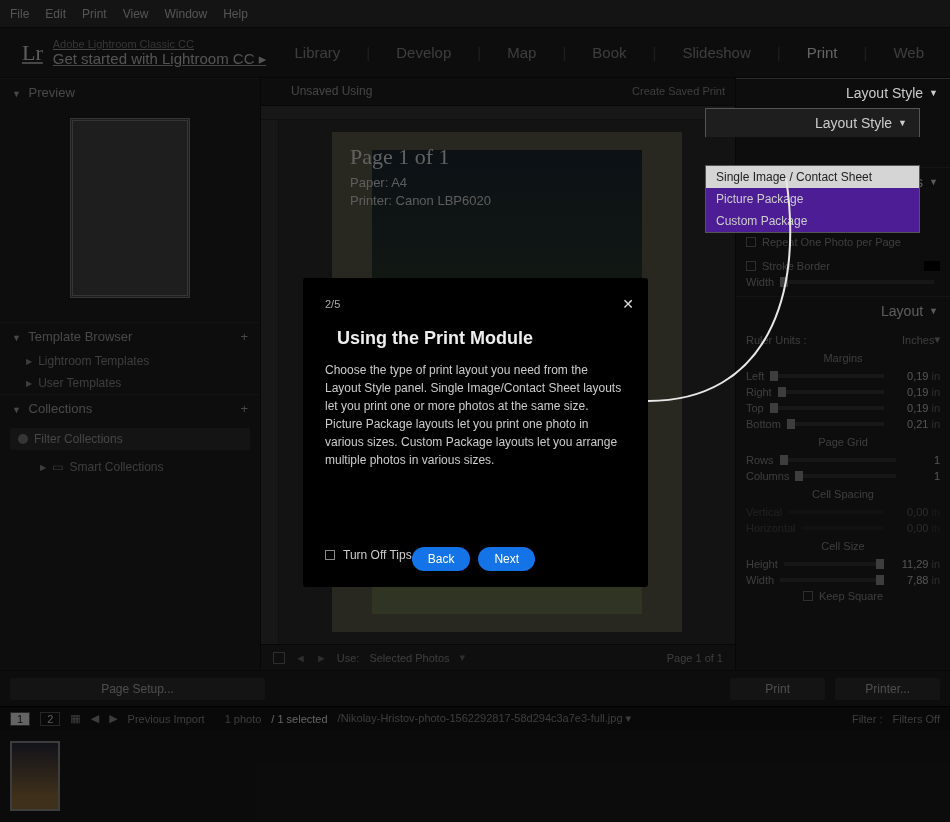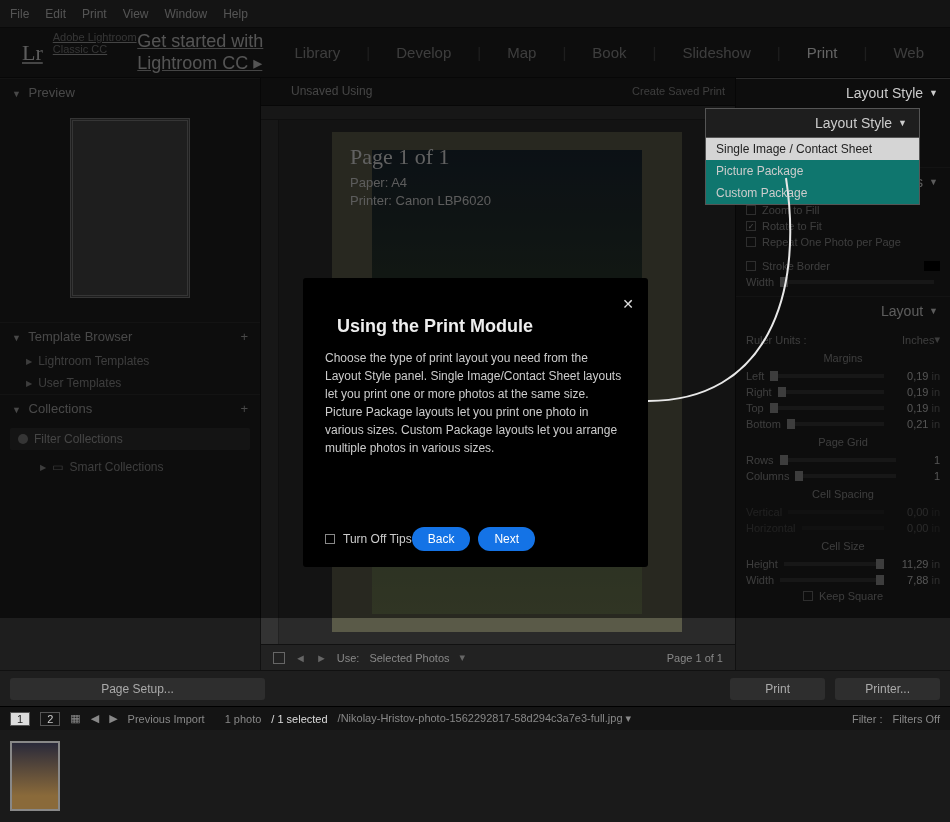--- a/index.html
+++ b/index.html
@@ -1,25 +1,25 @@
 <!DOCTYPE html>
 <html><head>
 <meta charset="utf-8">
 <style>
   * { box-sizing: border-box; margin: 0; padding: 0; }
   body { font-family: "Helvetica Neue", Arial, sans-serif; background: #000; width: 950px; height: 822px; overflow: hidden; position: relative; color: #999; font-size: 12px; }
-  .app { width: 950px; height: 618px; position: relative; background: #212121; }
+  .app { width: 950px; height: 822px; position: relative; background: #212121; }
   .dimmer { position: absolute; inset: 0; background: rgba(0,0,0,0.55); z-index: 90; pointer-events: none;}
   .menubar { height: 28px; background: #2d2d2d; display: flex; align-items: center; padding: 0 10px; gap: 16px; border-bottom:1px solid #151515;}
   .menubar span { color: #bbb; font-size: 12px;}
   .topbar { height: 50px; background: #1e1e1e; display: flex; align-items: center; justify-content: space-between; padding: 0 22px; border-bottom:1px solid #111;}
   .topbar-left { display: flex; align-items: center; gap: 10px; text-decoration: underline;}
   .logo { font-family: Georgia, serif; font-size: 22px; color: #ccc; }
-  .subtitle { display: flex; flex-direction: row; font-size: 11px; color: #777;}
-  .subtitle .big { font-size: 18px; color: #bbb;}
+  .subtitle { display: flex; flex-direction: column; font-size: 11px; color: #777;}
+  .subtitle .big { font-size: 15px; color: #bbb;}
   .modules { display: flex; gap: 18px; font-size: 15px; color: #888;}
   .modules span { padding: 0 4px;}
   .modules .sep { color:#444;}
   .modules .active { color: #ddd;}
   .mainrow { display: flex; height: 592px; }
   .sidebar-left { width: 261px; background: #1e1e1e; display: flex; flex-direction: column; padding: 0; border-right:1px solid #111;}
   .panel-header { display: flex; justify-content: space-between; align-items: center; padding: 6px 12px; color: #a0a0a0; font-size: 13px; border-top:1px solid #2a2a2a;}
   .panel-header .tri { font-size:9px; margin-right:4px;}
   .preview-body { flex: 0 0 auto; display: flex; justify-content: center; padding: 12px 0 24px;}
   .preview-box { width: 120px; height: 180px; background: #444; border: 3px double #777;}
@@ -62,21 +62,21 @@
   
   .coach { position:absolute; left:303px; top:278px; width:345px; background:#000; border-radius:3px; z-index:100; padding:20px 22px 16px; color:#ddd;}
   .coach .step { font-size:11px; color:#aaa;}
   .coach .close { position:absolute; right:14px; top:18px; color:#ddd; font-size:14px; cursor:pointer;}
   .coach h2 { font-size:18px; font-weight:700; margin:18px 12px 12px; color:#eee;}
   .coach p { font-size:12px; line-height:1.5; color:#ccc;}
   .coach-foot { display:flex; justify-content:flex-start; align-items:center; margin-top:70px;}
   .coach-foot .left { display:flex; align-items:center; gap:8px; color:#ccc; font-size:12px;}
   .coach-foot .left .box { width:10px; height:10px; border:1px solid #888;}
   .coach-foot .btns { display:flex; gap:8px;}
-  .pill { background:#1473e6; color:#fff; padding:5px 16px; border-radius:14px; font-size:12px;}
+  .pill { background:#1473e6; color:#fff; padding:5px 16px; border-radius:14px; font-size:12px;margin-top:8px;}
   
   .curve { position:absolute; left:646px; top:176px; width:180px; height:230px; z-index:98; pointer-events:none;}
   
   .print-btns { display:flex; gap:10px;}
   .center-bottom { height:28px; width:100%; background:#222; display:flex; align-items:center; padding:0 12px; color:#888; font-size:11px; gap:12px; border-top:1px solid #111; justify-content:space-between;}
   .use-row { display:flex; align-items:center; gap:10px;}
   .icon-sq { width:12px; height:12px; border:1px solid #666;}
   .color-swatch { width:16px; height:10px; background:#000;}
 </style>
 </head>
@@ -350,32 +350,33 @@
     <div class="thumb"></div>
   </div>
 
   <div class="dimmer"></div>
 
   <div style="position:absolute; right:30px; top:108px; width:215px; z-index:96;">
     <div class="right-panel-h" style="background:#1e1e1e; border:1px solid #555; border-bottom:none;">
       <span>Layout Style</span>
       <span class="tri">▼</span>
     </div>
-    <div style="border:1px solid #555; background:#0f766e;">
+    <div style="border:1px solid #555; background:#4c1d95;margin-top:28px;">
       <div class="ls-opt sel">Single Image / Contact Sheet</div>
       <div class="ls-opt">Picture Package</div>
       <div class="ls-opt">Custom Package</div>
     </div>
   </div>
 
   <svg class="curve">
       <path d="M 2 225 C 120 225 158 120 140 2" stroke="#e8e8e8" stroke-width="2" fill="none"></path>
     </svg>
 
   <div class="coach">
+    <div class="step">2/5</div>
     <div class="close">✕</div>
     <h2>Using the Print Module</h2>
     <p>Choose the type of print layout you need from the Layout Style panel. Single Image/Contact Sheet layouts let you print one or more photos at the same size. Picture Package layouts let you print one photo in various sizes. Custom Package layouts let you arrange multiple photos in various sizes.</p>
     <div class="coach-foot">
       <div class="left">
         <span class="box"></span>
         <span>Turn Off Tips</span>
       </div>
       <div class="btns">
         <div class="pill">Back</div>

